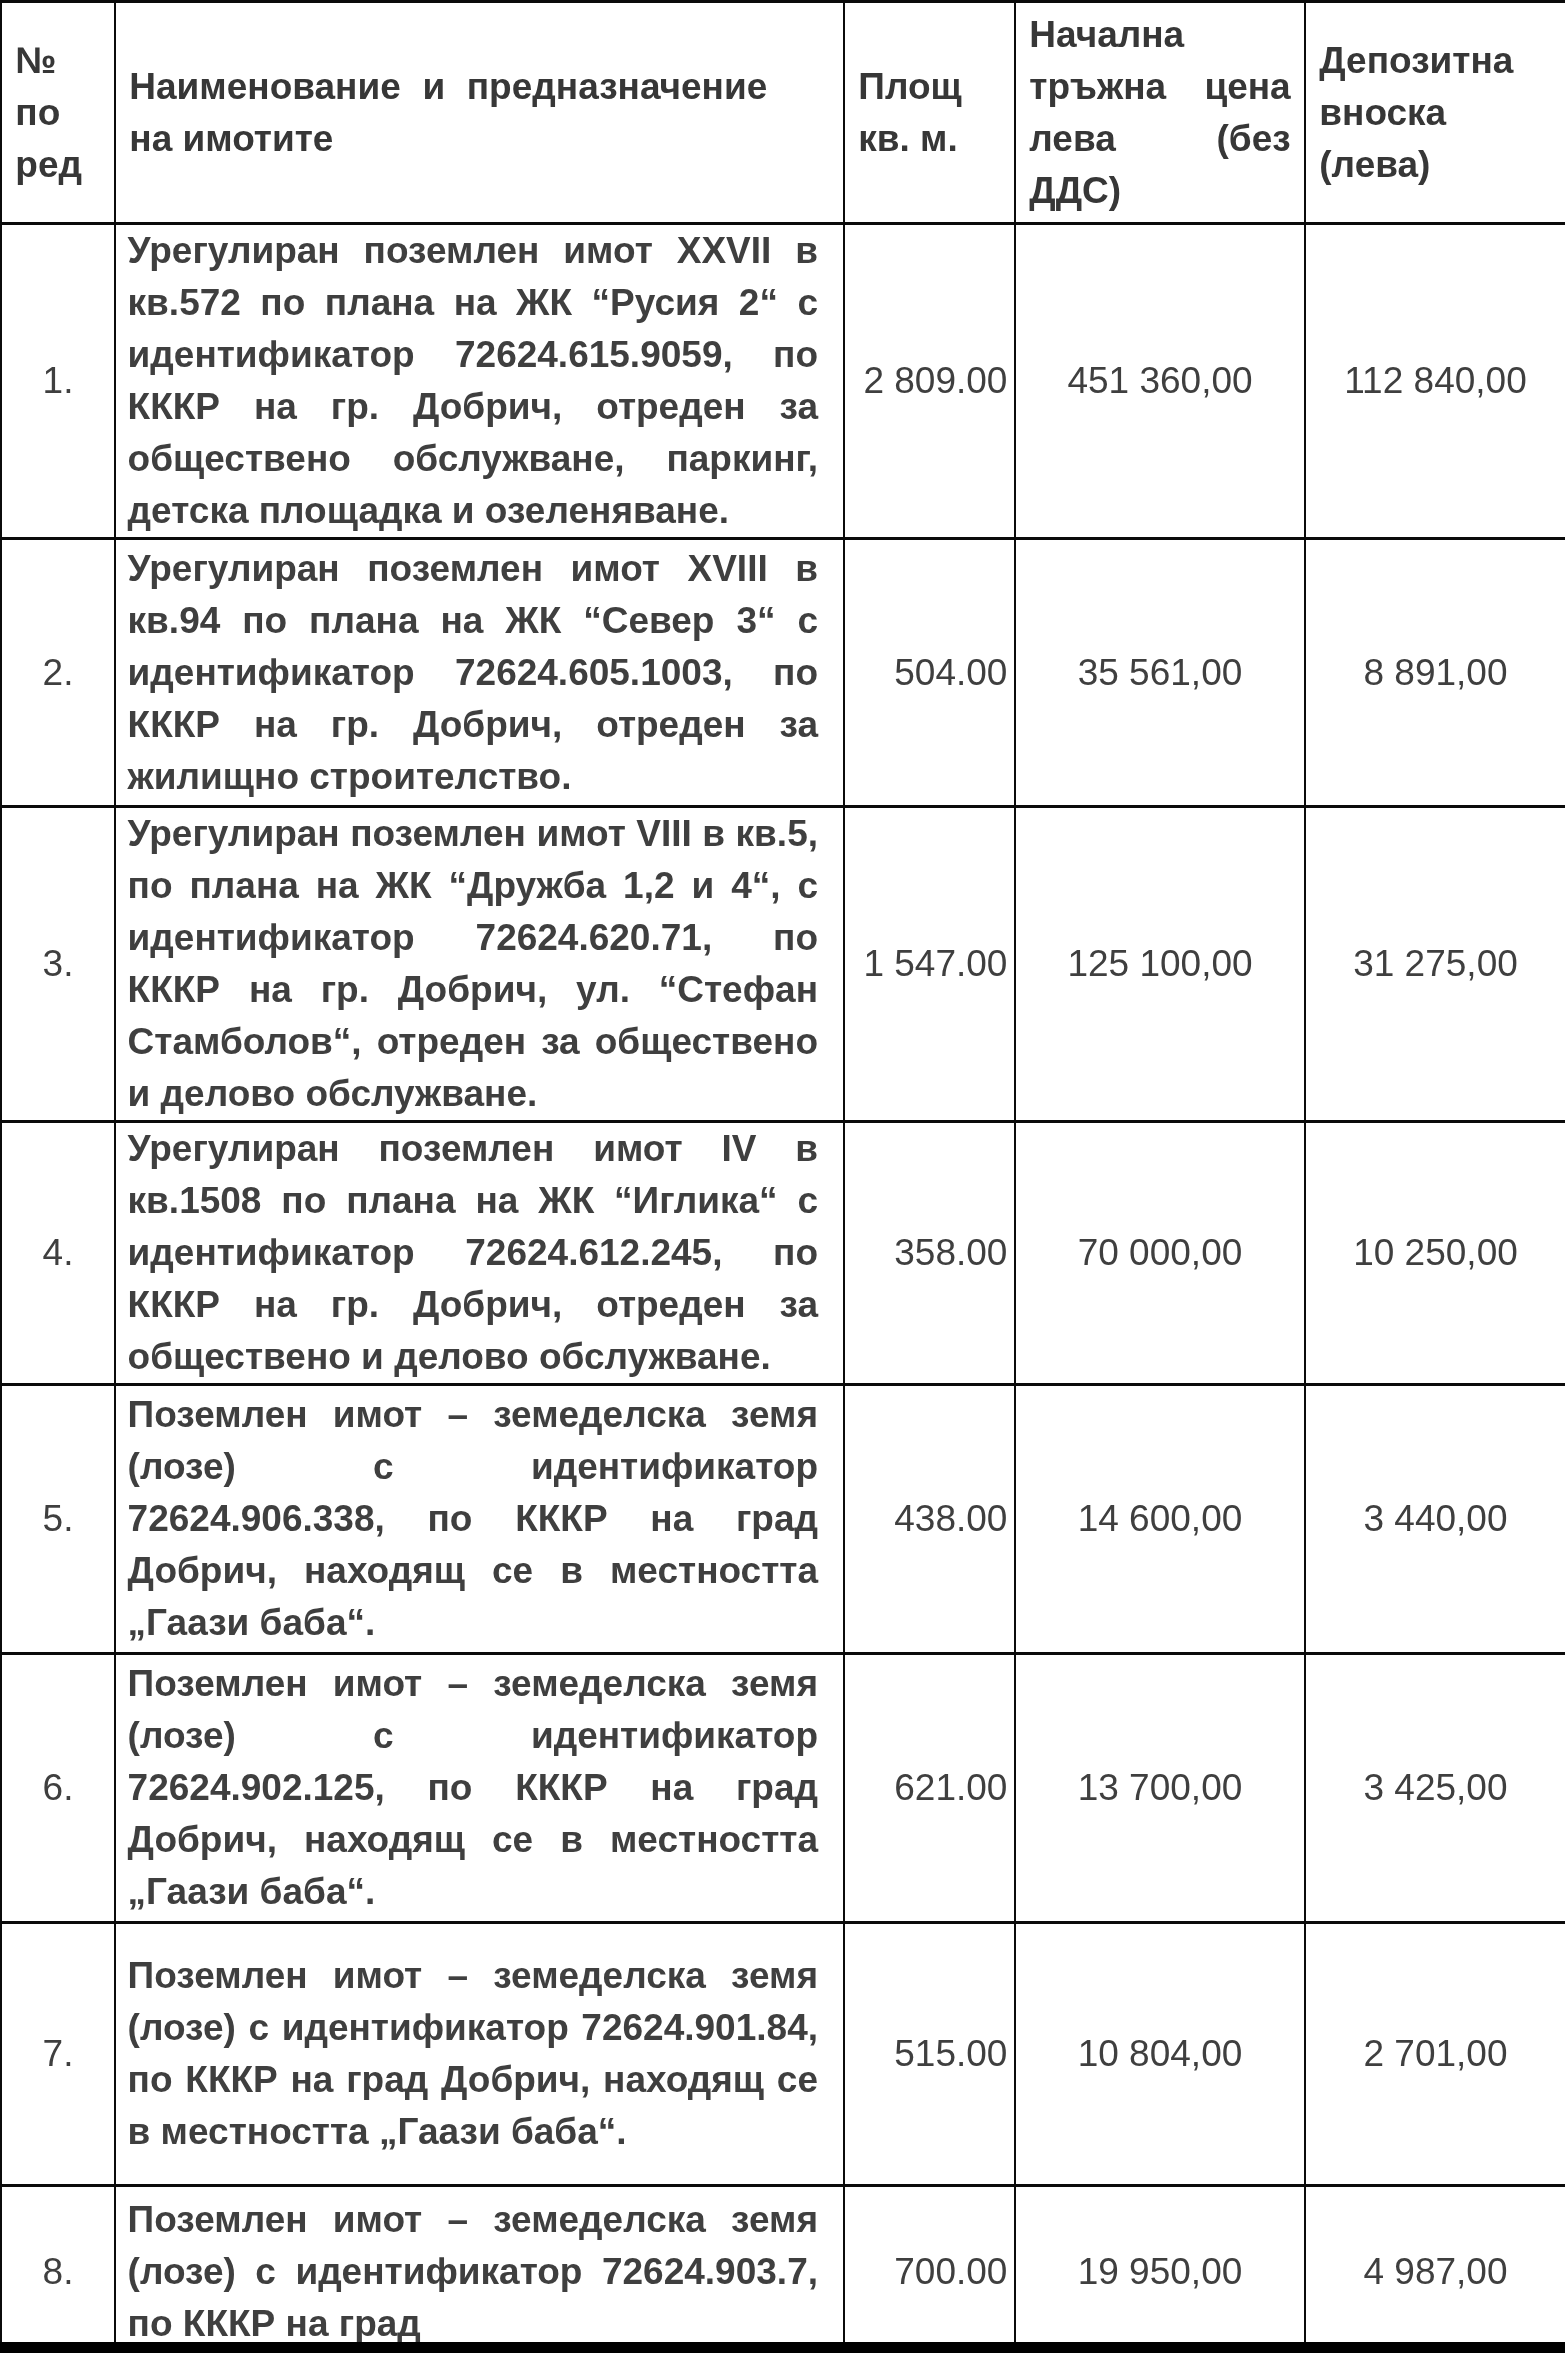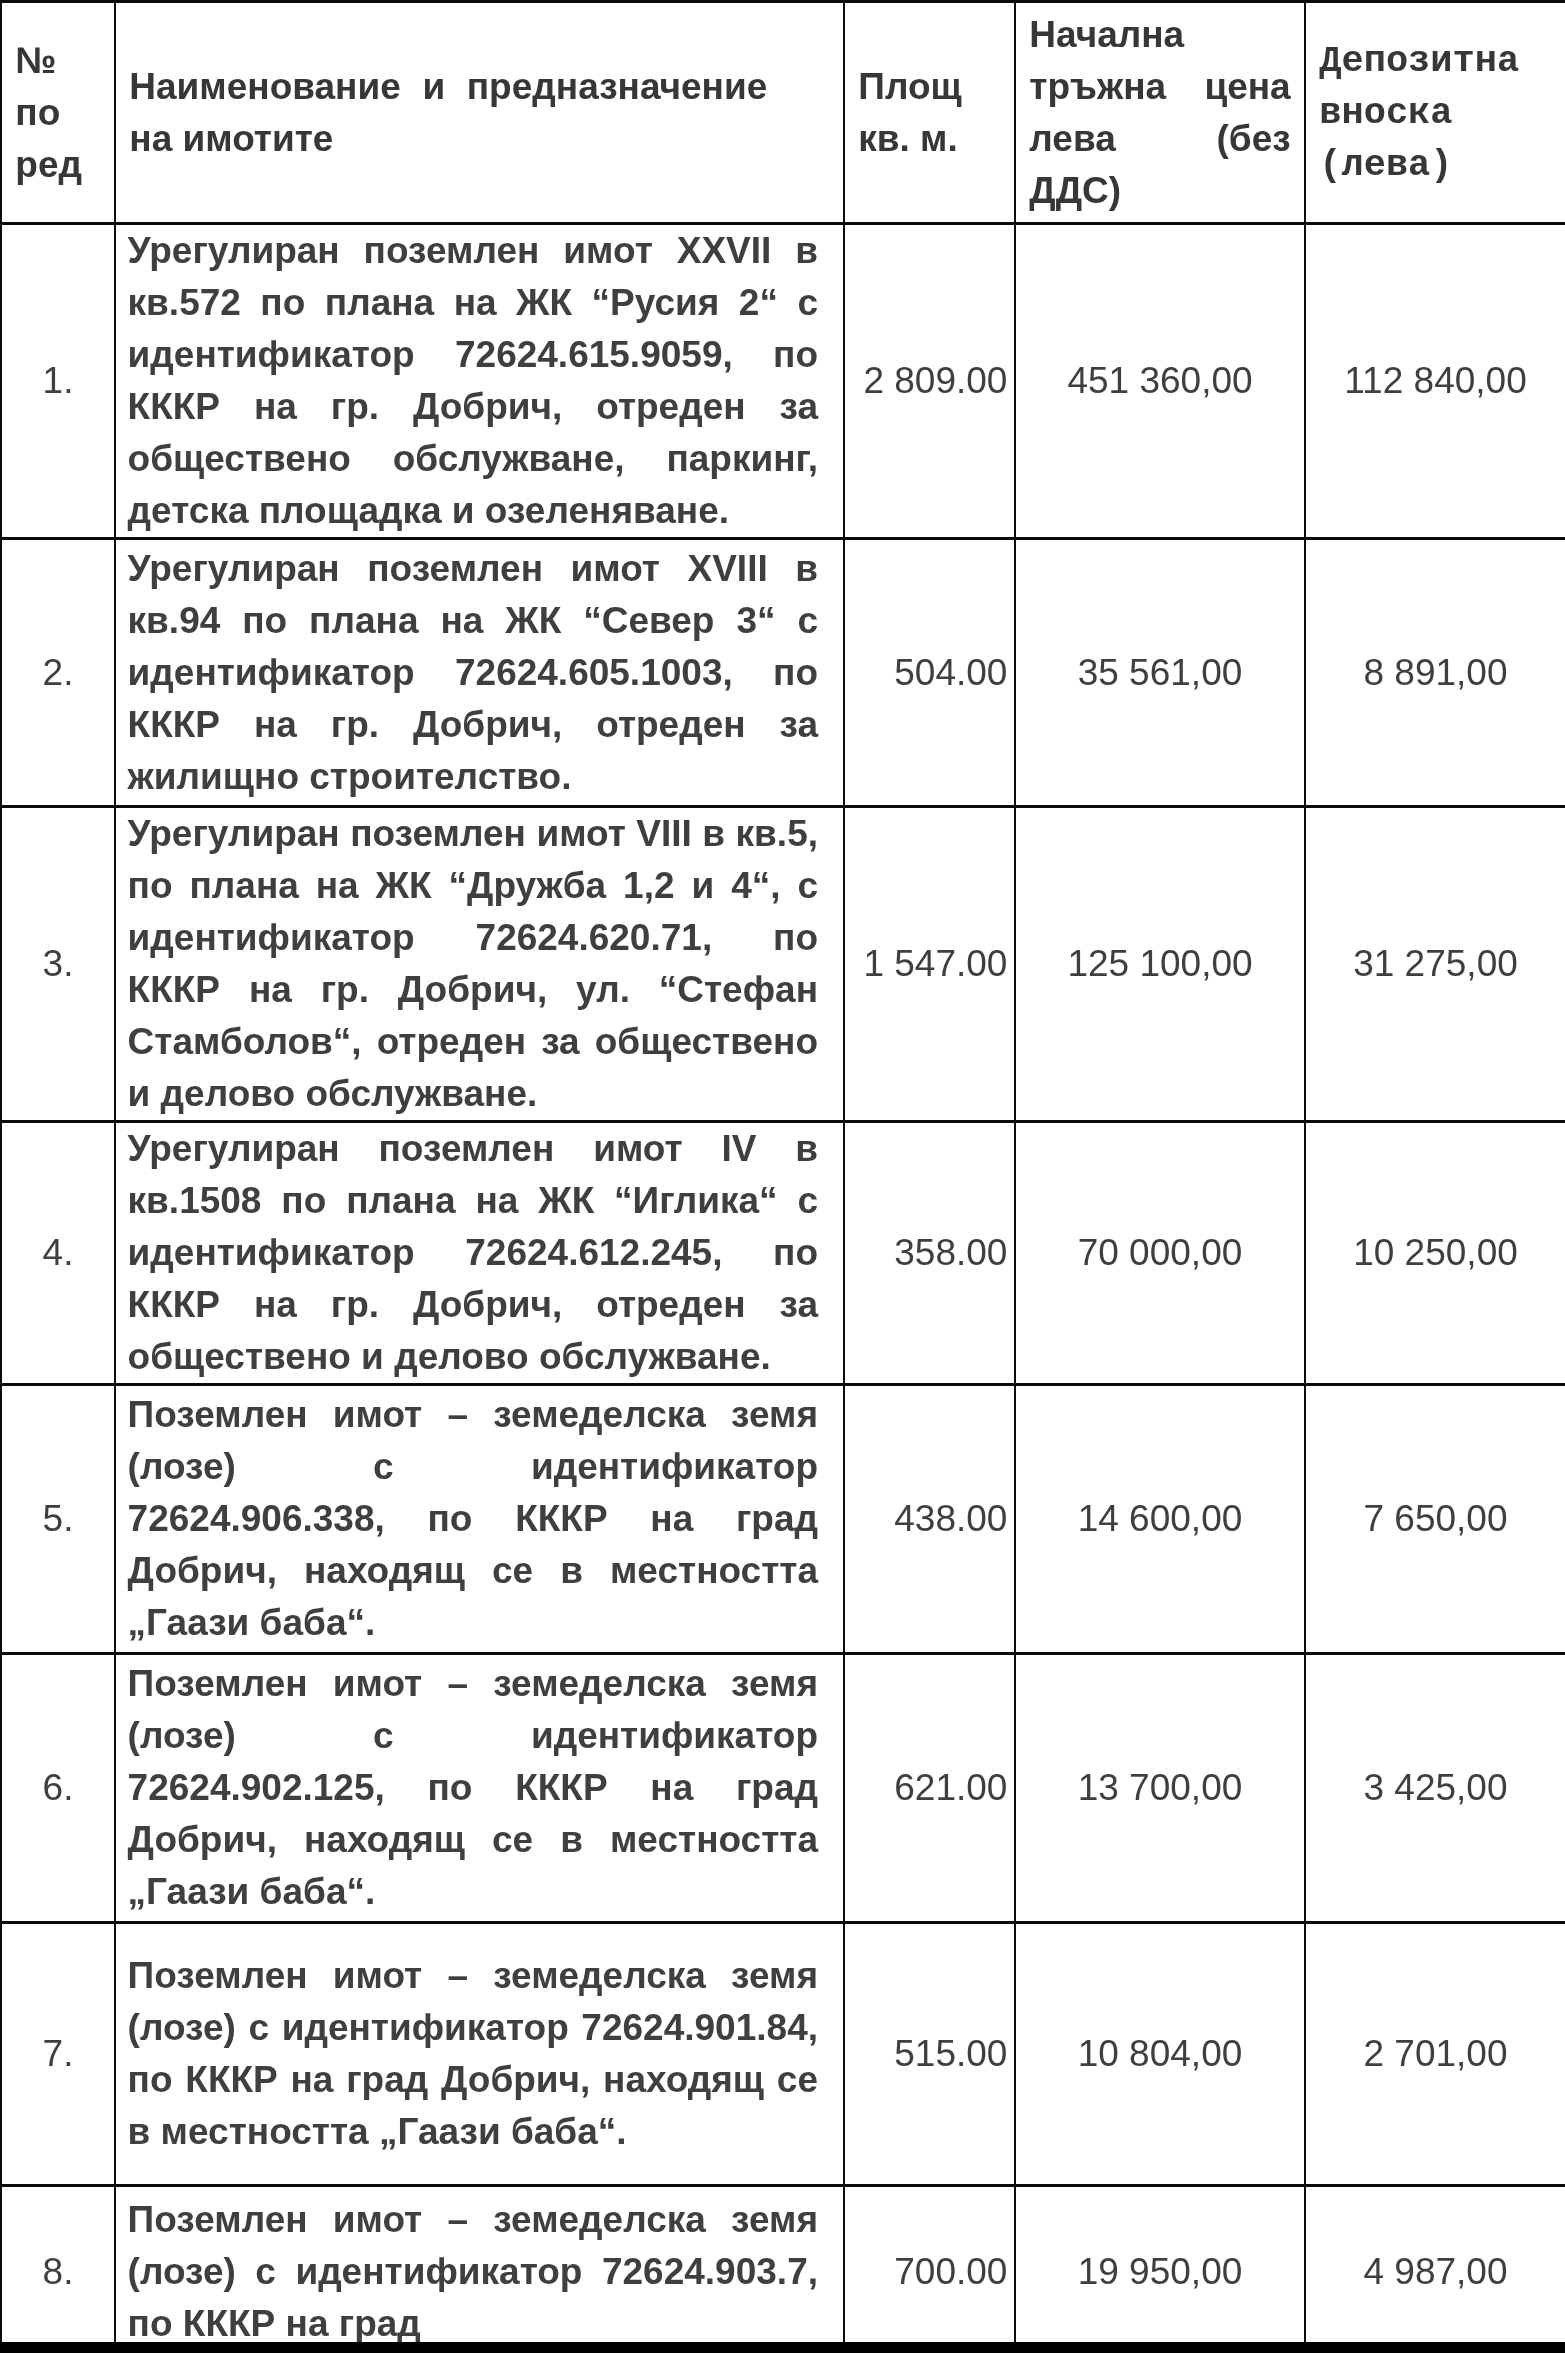--- a/index.html
+++ b/index.html
@@ -39,21 +39,21 @@
     border-bottom-width: 7.5px;
     text-align: left;
   }
   thead tr { height: 222px; margin-left: 47px; }
 
   th.c1 { padding: 0 5px 0 13.3px; }
   th.c2 { padding: 0 25px 0 13.3px; text-align: justify; }
   th.c2 .hdr-constrain { display: inline-block; max-width: 638px; text-align: justify; }
   th.c3 { padding: 0 6.6px 0 13.3px; }
   th.c4 { padding: 0 13.3px; text-align: justify; }
-  th.c5 { padding: 0 6.6px 0 13.3px; font-family: Liberation Mono, monospace; }
+  th.c5 { padding: 0 6.6px 0 13.3px; }
 
   
   td.c1 { text-align: center; padding: 0 3.3px; }
   td.c2 { text-align: justify; padding: 0 25px 0 11.6px; font-weight: bold; }
   td.c3 { text-align: right; padding: 0 6.6px; }
   td.c4 { text-align: center; padding: 0 8.3px; }
   td.c5 { text-align: center; padding: 0 20px; }
 
   
   tr.r0 { height: 312px; }
@@ -121,21 +121,21 @@
         <td class="c2">Урегулиран поземлен имот IV в кв.1508 по плана на ЖК “Иглика“ с идентификатор 72624.612.245, по КККР на гр. Добрич, отреден за обществено и делово обслужване.</td>
         <td class="c3">358.00</td>
         <td class="c4">70 000,00</td>
         <td class="c5">10 250,00</td>
       </tr>
       <tr class="r4">
         <td class="c1">5.</td>
         <td class="c2">Поземлен имот – земеделска земя (лозе) с идентификатор 72624.906.338, по КККР на град Добрич, находящ се в местността „Гаази баба“.</td>
         <td class="c3">438.00</td>
         <td class="c4">14 600,00</td>
-        <td class="c5">7 650,00</td>
+        <td class="c5">3 440,00</td>
       </tr>
       <tr class="r5">
         <td class="c1">6.</td>
         <td class="c2">Поземлен имот – земеделска земя (лозе) с идентификатор 72624.902.125, по КККР на град Добрич, находящ се в местността „Гаази баба“.</td>
         <td class="c3">621.00</td>
         <td class="c4">13 700,00</td>
         <td class="c5">3 425,00</td>
       </tr>
       <tr class="r6">
         <td class="c1">7.</td>

